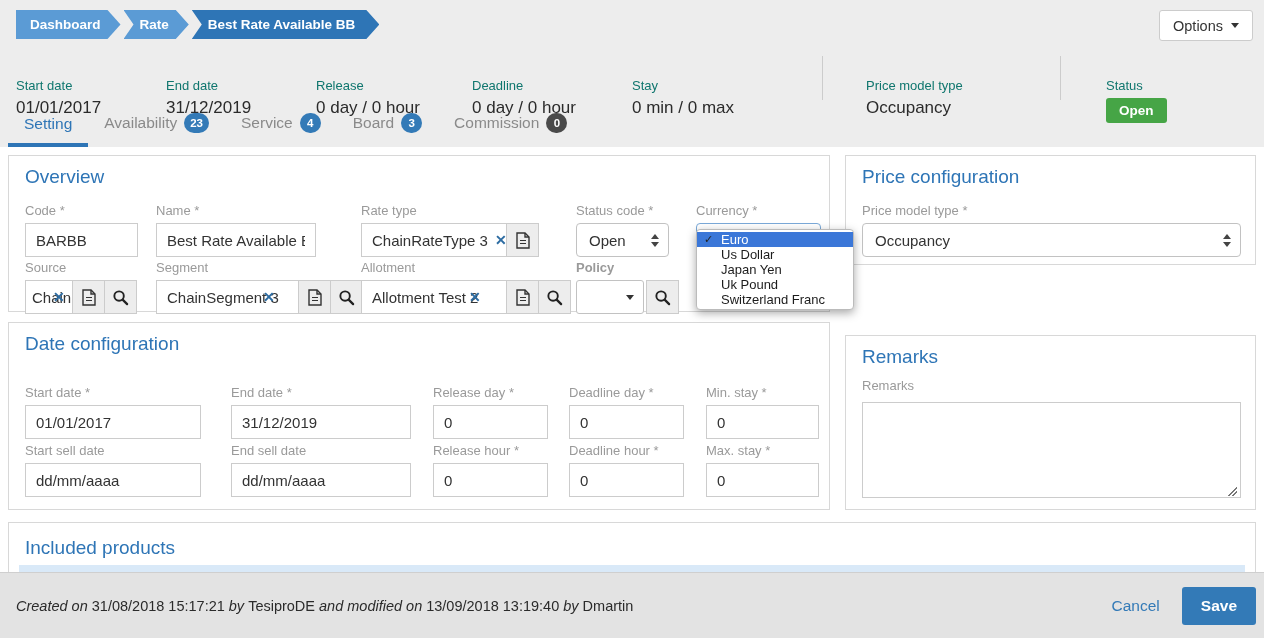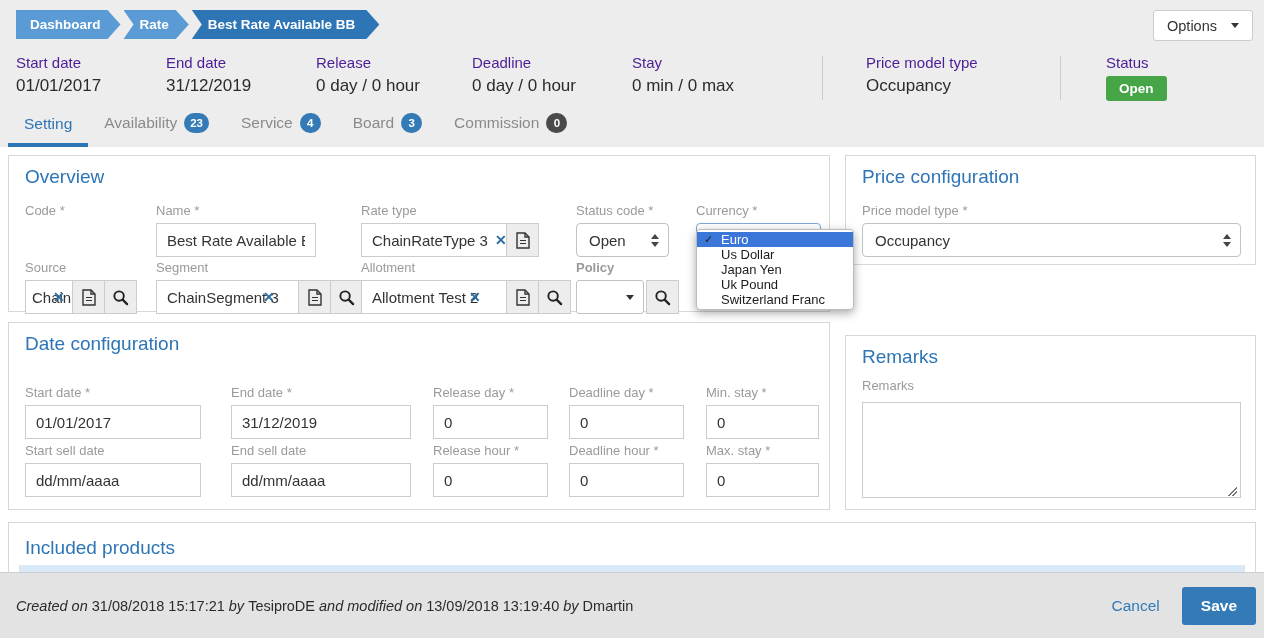--- a/index.html
+++ b/index.html
@@ -13,26 +13,26 @@
   .topbar { position:absolute; left:0; top:0; width:100%; height:48px; }
   .breadcrumb { position:absolute; left:16px; top:10px; display:flex; }
   .crumb { height:29px; line-height:29px; padding:0 20px 0 16px; margin-right:3px;
            color:#fff; font-weight:700; font-size:13.5px; background:#5b9bd5;
            clip-path:polygon(0 0, calc(100% - 13px) 0, 100% 50%, calc(100% - 13px) 100%, 0 100%, 10px 50%);
            cursor:pointer; }
   .crumb.first { clip-path:polygon(0 0, calc(100% - 13px) 0, 100% 50%, calc(100% - 13px) 100%, 0 100%); padding-left:14px; }
   .crumb.active { background:#2e75b6; padding-right:24px; }
   .options-btn { position:absolute; right:11px; top:10px; height:31px; padding:0 13px;
                  background:#fff; border:1px solid #ccc; border-radius:3px; font-size:14.5px; color:#333;
-                 display:flex; align-items:center; gap:14px; cursor:pointer; font-family:inherit; }
+                 display:flex; align-items:center; gap:8px; cursor:pointer; font-family:inherit; }
   .caret-down { width:0; height:0; border-left:4px solid transparent; border-right:4px solid transparent; border-top:5px solid #333; display:inline-block; }
 
   .infobar { position:absolute; left:0; top:48px; width:100%; height:57px; }
   .info-item { position:absolute; top:6px; }
-  .info-label { font-size:15px; color:#4c1d95; margin-bottom:5px; }
+  .info-label { font-size:13px; color:#0f766e; margin-bottom:5px;margin-top:24px; }
   .info-value { font-size:17px; color:#2b2b2b; }
   .vdiv { position:absolute; top:8px; width:1px; height:44px; background:#ccc; }
   .status-badge { display:inline-block; background:#46a546; color:#fff; font-weight:700; font-size:13.5px;
                   padding:5px 13px; border-radius:3px; }
 
   .tabs { position:absolute; left:8px; top:109px; display:flex; align-items:flex-end; height:38px; }
   .tab { padding:8px 16px 10px 16px; font-size:15.5px; color:#8a8a8a; display:flex; align-items:center; gap:7px;
          border-bottom:4px solid transparent; cursor:pointer; }
   .tab.active { color:#2e75b6; border-bottom-color:#2e75b6; }
   .tab-badge { background:#337ab7; color:#fff; font-size:11.5px; font-weight:700; min-width:21px; height:20px;
@@ -157,20 +157,21 @@
         <span class="tab-badge dark">0</span>
       </div>
     </div>
   </div>
 
   <div class="panel" style="left:8px; top:155px; width:822px; height:157px; overflow:visible;">
     <div class="panel-title">Overview</div>
 
     <div class="fld" style="left:16px; top:47px; width:113px;">
       <div class="flabel">Code *</div>
+      <input class="tinput" value="BARBB" style="">
     </div>
 
     <div class="fld" style="left:147px; top:47px; width:160px;">
       <div class="flabel">Name *</div>
       <input class="tinput" value="Best Rate Available BB" style="">
     </div>
 
     <div class="fld" style="left:352px; top:47px;">
       <div class="flabel">Rate type</div>
       <div class="iwrap" style="width:179px;">

